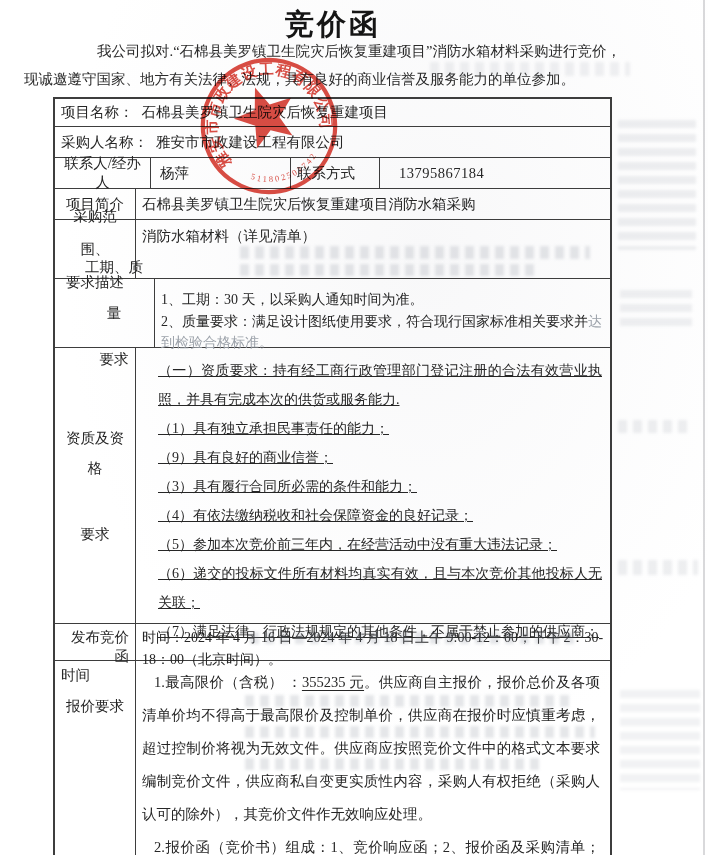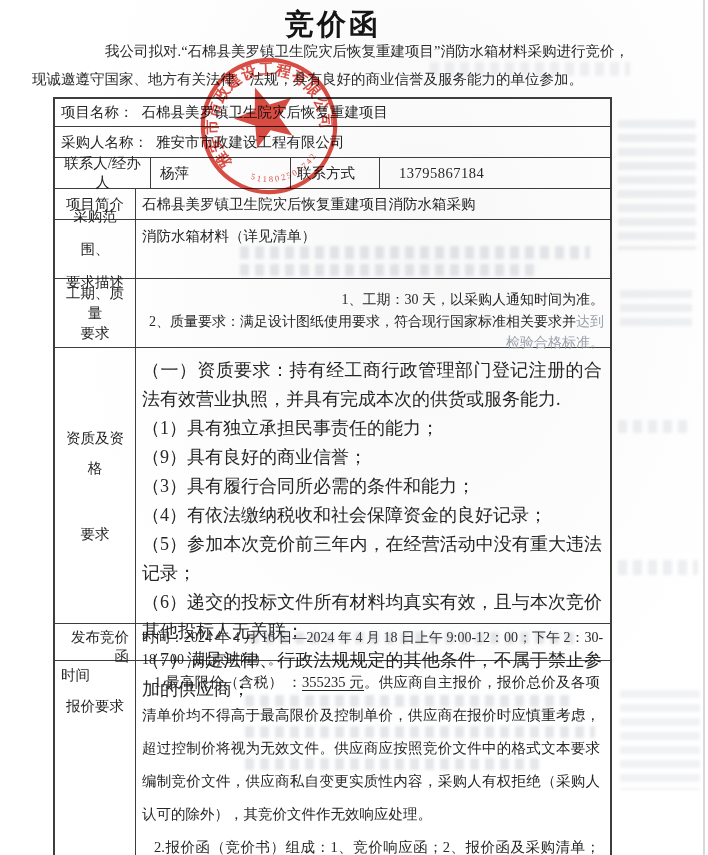--- a/index.html
+++ b/index.html
@@ -10,43 +10,43 @@
     color:#262626;
   }
   .page{position:absolute;inset:0;background:
     radial-gradient(ellipse at 60% 30%, rgba(235,235,238,.35), rgba(255,255,255,0) 60%),#fff;}
   
   .title{
     position:absolute;top:5px;left:0;width:666px;margin:0;
     text-align:center;font-size:29px;font-weight:700;letter-spacing:3px;color:#151515;
   }
   
-  .intro{position:absolute;top:37px;left:32px;width:624px;font-size:14.5px;line-height:28px;color:#2b2b2b;}
+  .intro{position:absolute;top:37px;left:24px;width:624px;font-size:14.5px;line-height:28px;color:#2b2b2b;}
   .intro .line1{text-indent:73px;}
   
   .tbl{position:absolute;left:53px;top:97px;width:559px;border:2px solid #3d3d3d;box-sizing:border-box;background:transparent;}
   .tr{display:flex;border-bottom:1.5px solid #3d3d3d;box-sizing:border-box;}
   .tr:last-child{border-bottom:none;}
   .td{box-sizing:border-box;padding:2px 6px;font-size:14.5px;}
   .td + .td{border-left:1.5px solid #3d3d3d;}
   .full{width:100%;display:flex;align-items:center;gap:8px;}
   .lab{width:80px;display:flex;flex-direction:column;justify-content:center;align-items:center;text-align:center;flex:none;}
   .val{flex:1;display:flex;align-items:center;}
   .r1{height:28px;} .r2{height:31px;} .r3{height:31px;} .r4{height:31px;}
   .r5{height:59px;} .r6{height:69px;} .r7{height:276px;} .r8{height:37px;} .r9{height:200px;}
   .r3 .c1{width:95px;flex:none;display:flex;align-items:center;text-align:center;}
   .r3 .c2{width:140px;flex:none;display:flex;align-items:center;padding-left:9px;}
   .r3 .c3{width:89px;flex:none;display:flex;align-items:center;}
   .r3 .c4{flex:1;display:flex;align-items:center;padding-left:19px;letter-spacing:.5px;}
   .r5 .lab{line-height:33px;}
   .r5 .val{display:block;padding-top:7px;}
-  .r6 .lab{line-height:20px;}
-  .r6 .val{display:block;font-size:14px;line-height:21.5px;padding-top:10px;text-align:right;}
+  .r6 .lab{line-height:46px;margin-left:19px;}
+  .r6 .val{display:block;font-size:14px;line-height:21.5px;padding-top:10px;}
   .r7 .lab{line-height:30px;gap:36px;}
-  .r7 .val{display:block;font-size:18px;padding:8px 8px 0 6px;text-align:justify;}
+  .r7 .val{display:block;font-size:14px;padding:8px 8px 0 22px;text-align:justify;text-decoration:underline;}
   .r7 .val p{margin:0;line-height:29px;}
   .r8 .lab{align-items:flex-start;text-align:right;line-height:19px;justify-content:flex-start;padding-top:4px;font-size:14.5px;}
   .r8 .val{display:block;font-size:14px;line-height:22px;padding-top:3px;}
   .r9 .lab{justify-content:flex-start;padding-top:36px;}
   .r9 .val{display:block;font-size:14.5px;line-height:33px;padding:5px 10px 0 6px;text-align:justify;}
   .r9 .val p{margin:0;text-indent:12px;}
   .txt-gray{color:#9ba1a9;}
   .txt-underline{text-decoration:underline;text-underline-offset:3px;}
   
   .stamp{position:absolute;left:184px;top:41px;width:170px;height:170px;opacity:.9;mix-blend-mode:multiply;pointer-events:none;}

